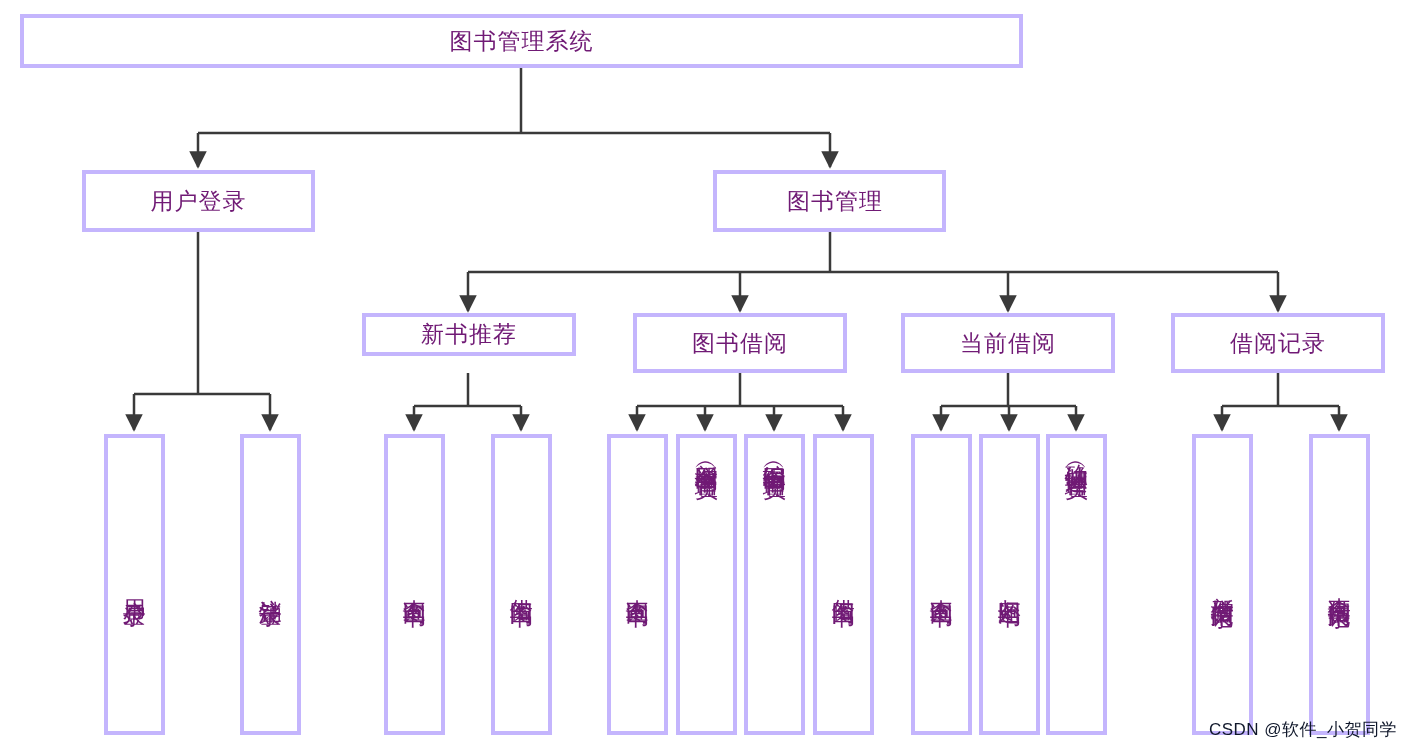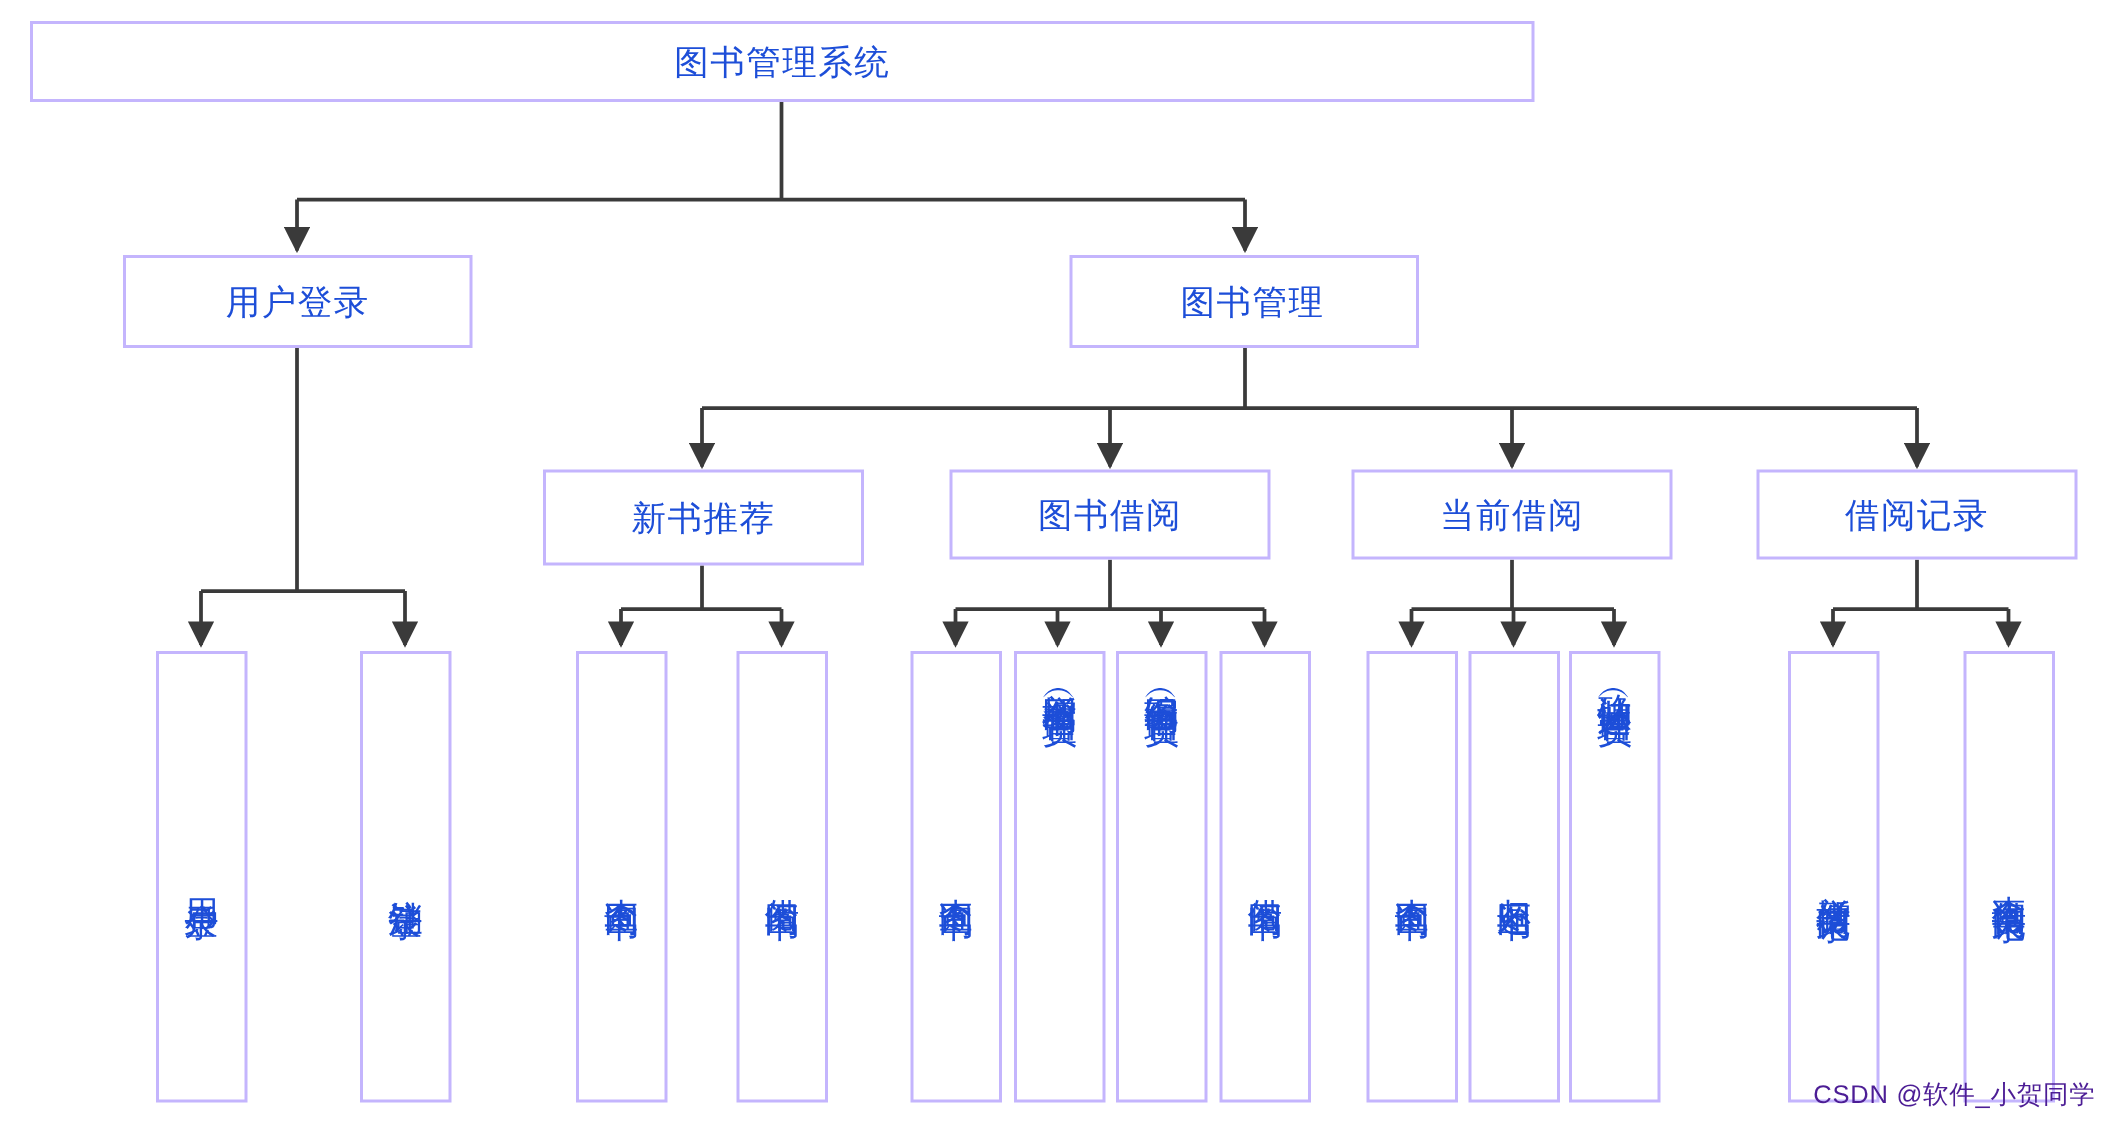--- a/index.html
+++ b/index.html
@@ -22,25 +22,25 @@
     left: 0;
     top: 0;
     width: 1405px;
     height: 747px;
     pointer-events: none;
   }
   .node {
     position: absolute;
     box-sizing: border-box;
     background: #ffffff;
-    border: 2px solid #c4b5fd;
+    border: 4px solid #c4b5fd;
     display: flex;
     align-items: center;
     justify-content: center;
-    color: #1d4ed8;
+    color: #701a75;
   }
   .node.horiz {
     font-size: 23px;
     letter-spacing: 1px;
   }
   .node.vert {
     padding-top: 8px;
     padding-bottom: 8px;
     align-items: flex-start;
     justify-content: center;
@@ -55,21 +55,21 @@
   }
   
   .node.vert.center {
     align-items: center;
   }
   .watermark {
     position: absolute;
     right: 8px;
     bottom: 6px;
     font-size: 17px;
-    color: #4c1d95;
+    color: #0f172a;
     letter-spacing: 0.5px;
     white-space: nowrap;
     margin-left: 48px;
   }
 </style>
 </head>
 <body>
 
 <div id="canvas">
 
@@ -129,21 +129,21 @@
     <span>图书管理系统</span>
   </div>
 
   <div class="node horiz" style="left:82px; top:170px; width:233px; height:62px;">
     <span>用户登录</span>
   </div>
   <div class="node horiz" style="left:713px; top:170px; width:233px; height:62px;padding-left:11px;">
     <span>图书管理</span>
   </div>
 
-  <div class="node horiz" style="left:362px; top:313px; width:214px; height:64px;">
+  <div class="node horiz" style="left:362px; top:313px; width:214px; height:43px;">
     <span>新书推荐</span>
   </div>
   <div class="node horiz" style="left:633px; top:313px; width:214px; height:60px;justify-content:center;">
     <span>图书借阅</span>
   </div>
   <div class="node horiz" style="left:901px; top:313px; width:214px; height:60px;">
     <span>当前借阅</span>
   </div>
   <div class="node horiz" style="left:1171px; top:313px; width:214px; height:60px;">
     <span>借阅记录</span>

